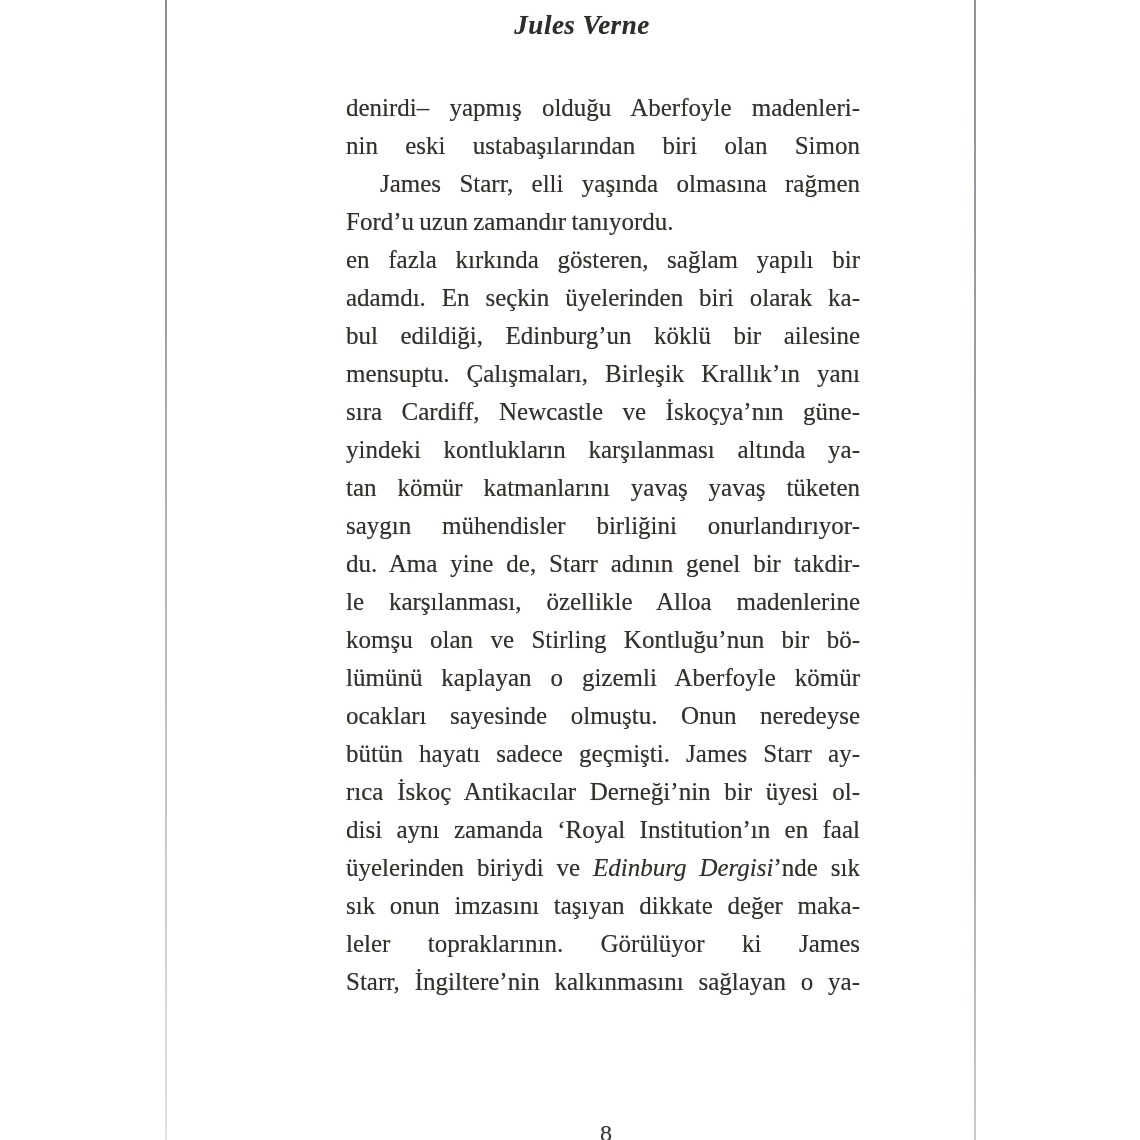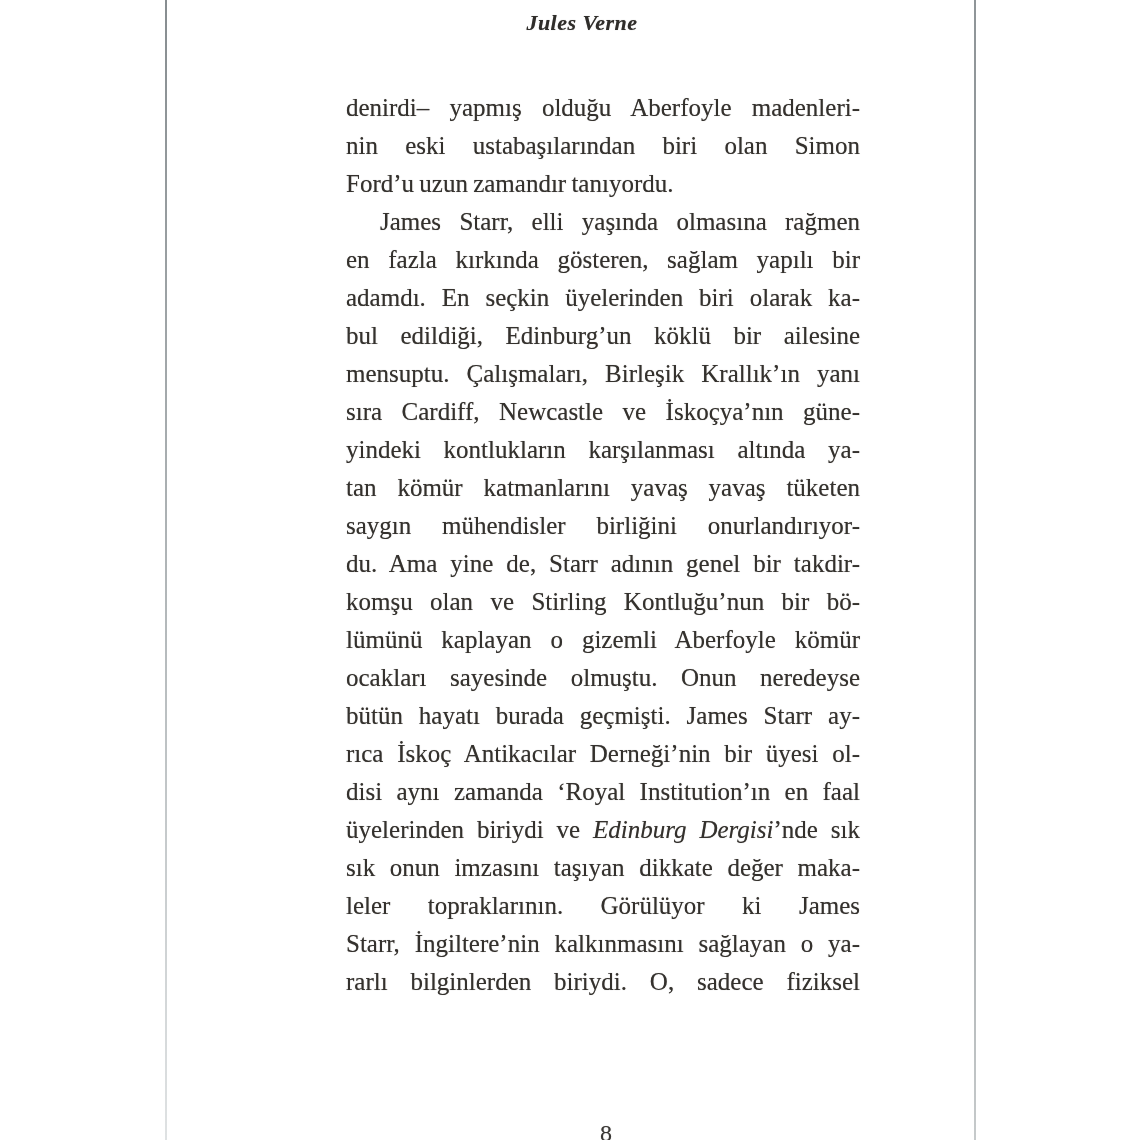--- a/index.html
+++ b/index.html
@@ -26,21 +26,21 @@
   .edge.right { left: 974px; background: linear-gradient(to bottom, #8f9598, #a4a9ab 70%, #c6cacb); }
 
   .running-header {
     position: absolute;
     top: 10px;
     left: 432px;
     width: 300px;
     text-align: center;
     font-style: italic;
     font-weight: bold;
-    font-size: 22px;
+    font-size: 27px;
     letter-spacing: 0.5px;
     color: #2f2d2a;
     text-shadow: 0 0 0.7px rgba(47,45,42,0.5);
   }
 
   .text-block {
     position: absolute;
     top: 89px;
     left: 346px;
     width: 514px;
@@ -74,38 +74,38 @@
 
 <div class="canvas">
   <div class="edge left"></div>
   <div class="edge right"></div>
 
   <div class="running-header">Jules Verne</div>
 
   <div class="text-block">
       <div class="line"><span>denirdi– yapmış olduğu Aberfoyle madenleri-</span></div>
       <div class="line"><span>nin eski ustabaşılarından biri olan Simon</span></div>
+      <div class="line indent"><span>James Starr, elli yaşında olmasına rağmen</span></div>
       <div class="line endline"><span>Ford’u uzun zamandır tanıyordu.</span></div>
-      <div class="line indent"><span>James Starr, elli yaşında olmasına rağmen</span></div>
       <div class="line"><span>en fazla kırkında gösteren, sağlam yapılı bir</span></div>
       <div class="line"><span>adamdı. En seçkin üyelerinden biri olarak ka-</span></div>
       <div class="line"><span>bul edildiği, Edinburg’un köklü bir ailesine</span></div>
       <div class="line"><span>mensuptu. Çalışmaları, Birleşik Krallık’ın yanı</span></div>
       <div class="line"><span>sıra Cardiff, Newcastle ve İskoçya’nın güne-</span></div>
       <div class="line"><span>yindeki kontlukların karşılanması altında ya-</span></div>
       <div class="line"><span>tan kömür katmanlarını yavaş yavaş tüketen</span></div>
       <div class="line"><span>saygın mühendisler birliğini onurlandırıyor-</span></div>
       <div class="line"><span>du. Ama yine de, Starr adının genel bir takdir-</span></div>
+      <div class="line"><span>le karşılanması, özellikle Alloa madenlerine</span></div>
       <div class="line"><span>komşu olan ve Stirling Kontluğu’nun bir bö-</span></div>
       <div class="line"><span>lümünü kaplayan o gizemli Aberfoyle kömür</span></div>
       <div class="line"><span>ocakları sayesinde olmuştu. Onun neredeyse</span></div>
-      <div class="line"><span>bütün hayatı burada geçmişti. James Starr ay-</span></div>
+      <div class="line"><span>bütün hayatı sadece geçmişti. James Starr ay-</span></div>
       <div class="line"><span>rıca İskoç Antikacılar Derneği’nin bir üyesi ol-</span></div>
       <div class="line"><span>disi aynı zamanda ‘Royal Institution’ın en faal</span></div>
       <div class="line"><span>üyelerinden biriydi ve </span><i>Edinburg Dergisi</i><span>’nde sık</span></div>
       <div class="line"><span>sık onun imzasını taşıyan dikkate değer maka-</span></div>
       <div class="line"><span>leler topraklarının. Görülüyor ki James</span></div>
       <div class="line"><span>Starr, İngiltere’nin kalkınmasını sağlayan o ya-</span></div>
-      <div class="line"><span>rarlı bilginlerden biriydi. O, sadece fiziksel</span></div>
     </div>
 
   <div class="page-number">8</div>
 </div>
 
 </body></html>

